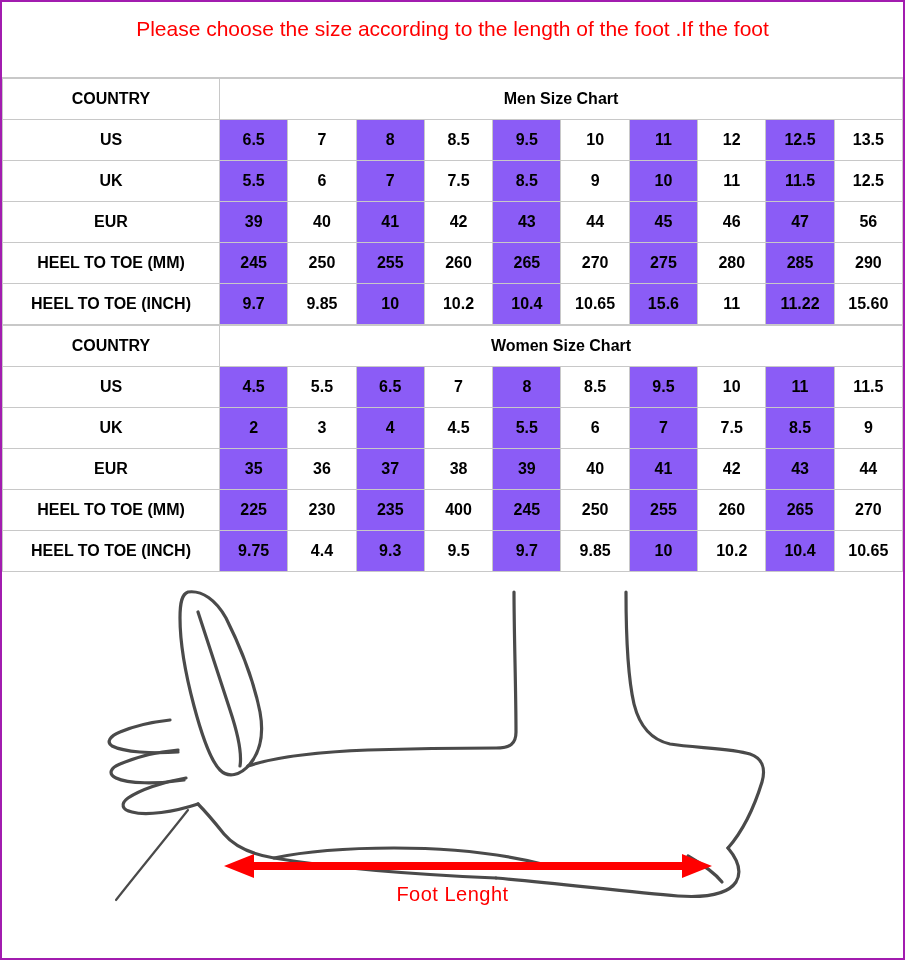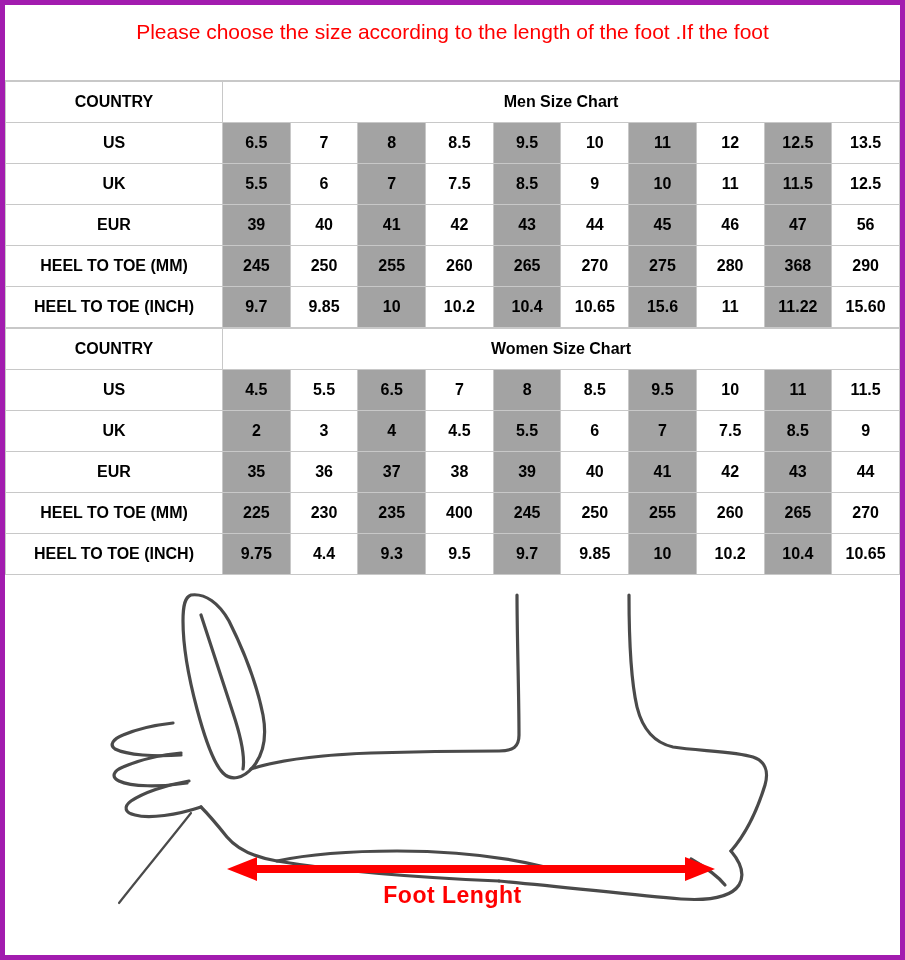--- a/index.html
+++ b/index.html
@@ -12,21 +12,21 @@
     height: 960px;
     font-family: "Liberation Sans", sans-serif;
     color: #000;
     overflow: hidden;
   }
   .page {
     width: 905px;
     height: 960px;
     position: relative;
     box-sizing: border-box;
-    border: 5px solid #a21caf;
+    border: 2px solid #a21caf;
   }
   
   .notice {
     color: #ff0000;
     font-size: 21px;
     line-height: 30px;
     text-align: center;
     padding: 12px 6px 10px 6px;
     border-bottom: 1px solid #c8c8c8;
     height: 76px;
@@ -61,43 +61,43 @@
     font-size: 17px;
     font-weight: bold;
     height: 52px;
   }
   td.data-cell {
     font-size: 15.5px;
     font-weight: normal;
     width: 68.6px;
   }
   td.shaded {
-    background: #a3a3a3;
+    background: #8b5cf6;
     margin-top: 36px;
   }
   
   .diagram {
     position: relative;
     height: 348px;
     width: 100%;
     background: #ffffff;
     overflow: hidden;
   }
   .diagram svg {
     display: block;
   }
   .foot-label {
     position: absolute;
     left: 0;
     right: 0;
     bottom: 14px;
     text-align: center;
     color: #ff0000;
-    font-size: 23px;
-    font-weight: bold;
+    font-size: 20px;
+    font-weight: normal;
     letter-spacing: 0.5px;
   }
 </style>
 </head>
 <body>
 
 <div class="page">
 
   <div class="notice">
     <div>Please choose the size according to the length of the foot .If the foot</div>
@@ -151,21 +151,21 @@
       <tr>
         <td class="label-cell">HEEL TO TOE (MM)</td>
         <td class="data-cell shaded">245</td>
         <td class="data-cell">250</td>
         <td class="data-cell shaded">255</td>
         <td class="data-cell">260</td>
         <td class="data-cell shaded">265</td>
         <td class="data-cell">270</td>
         <td class="data-cell shaded">275</td>
         <td class="data-cell">280</td>
-        <td class="data-cell shaded">368</td>
+        <td class="data-cell shaded">285</td>
         <td class="data-cell">290</td>
       </tr>
       <tr>
         <td class="label-cell">HEEL TO TOE (INCH)</td>
         <td class="data-cell shaded">9.7</td>
         <td class="data-cell">9.85</td>
         <td class="data-cell shaded">10</td>
         <td class="data-cell">10.2</td>
         <td class="data-cell shaded">10.4</td>
         <td class="data-cell">10.65</td>

